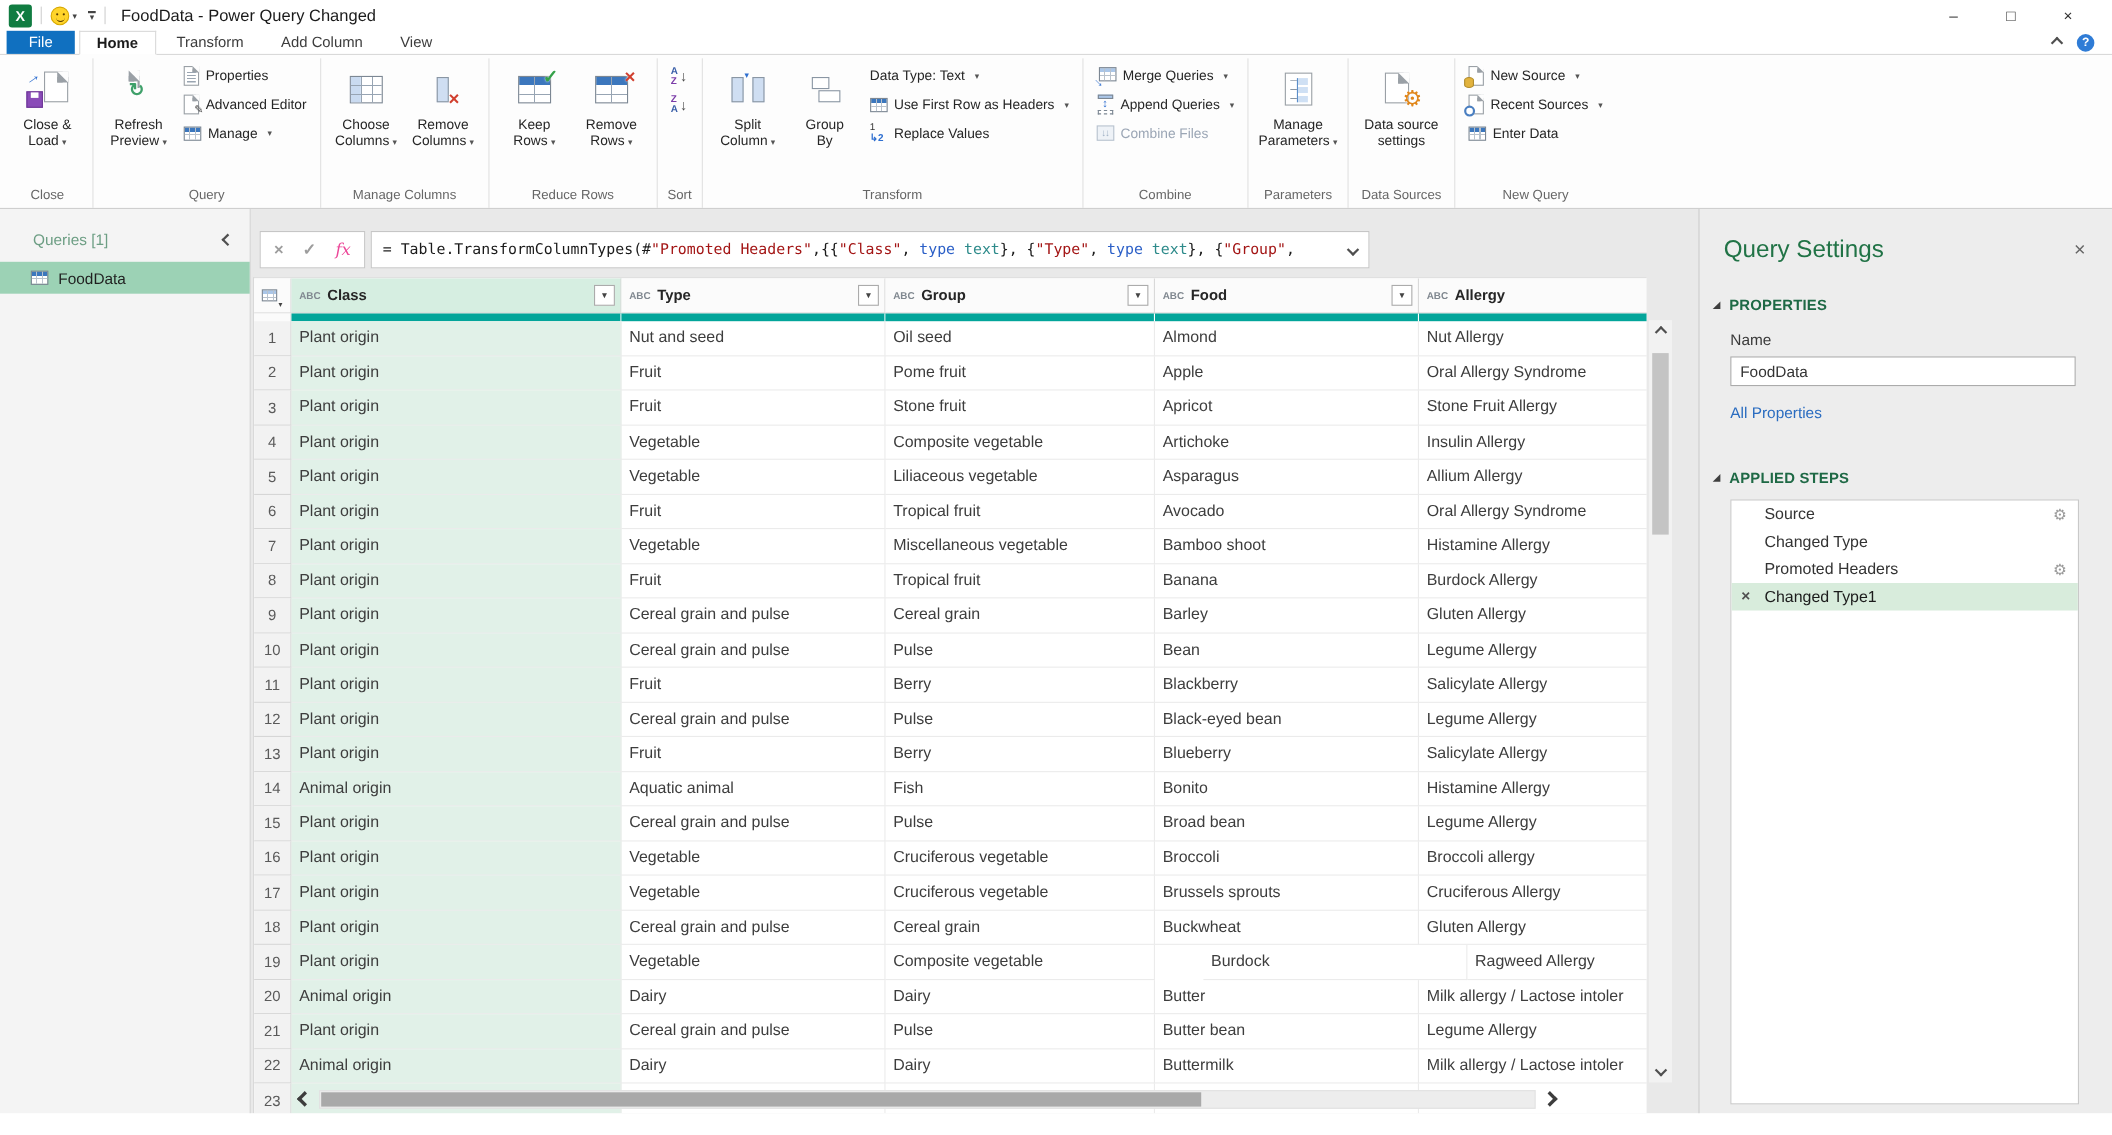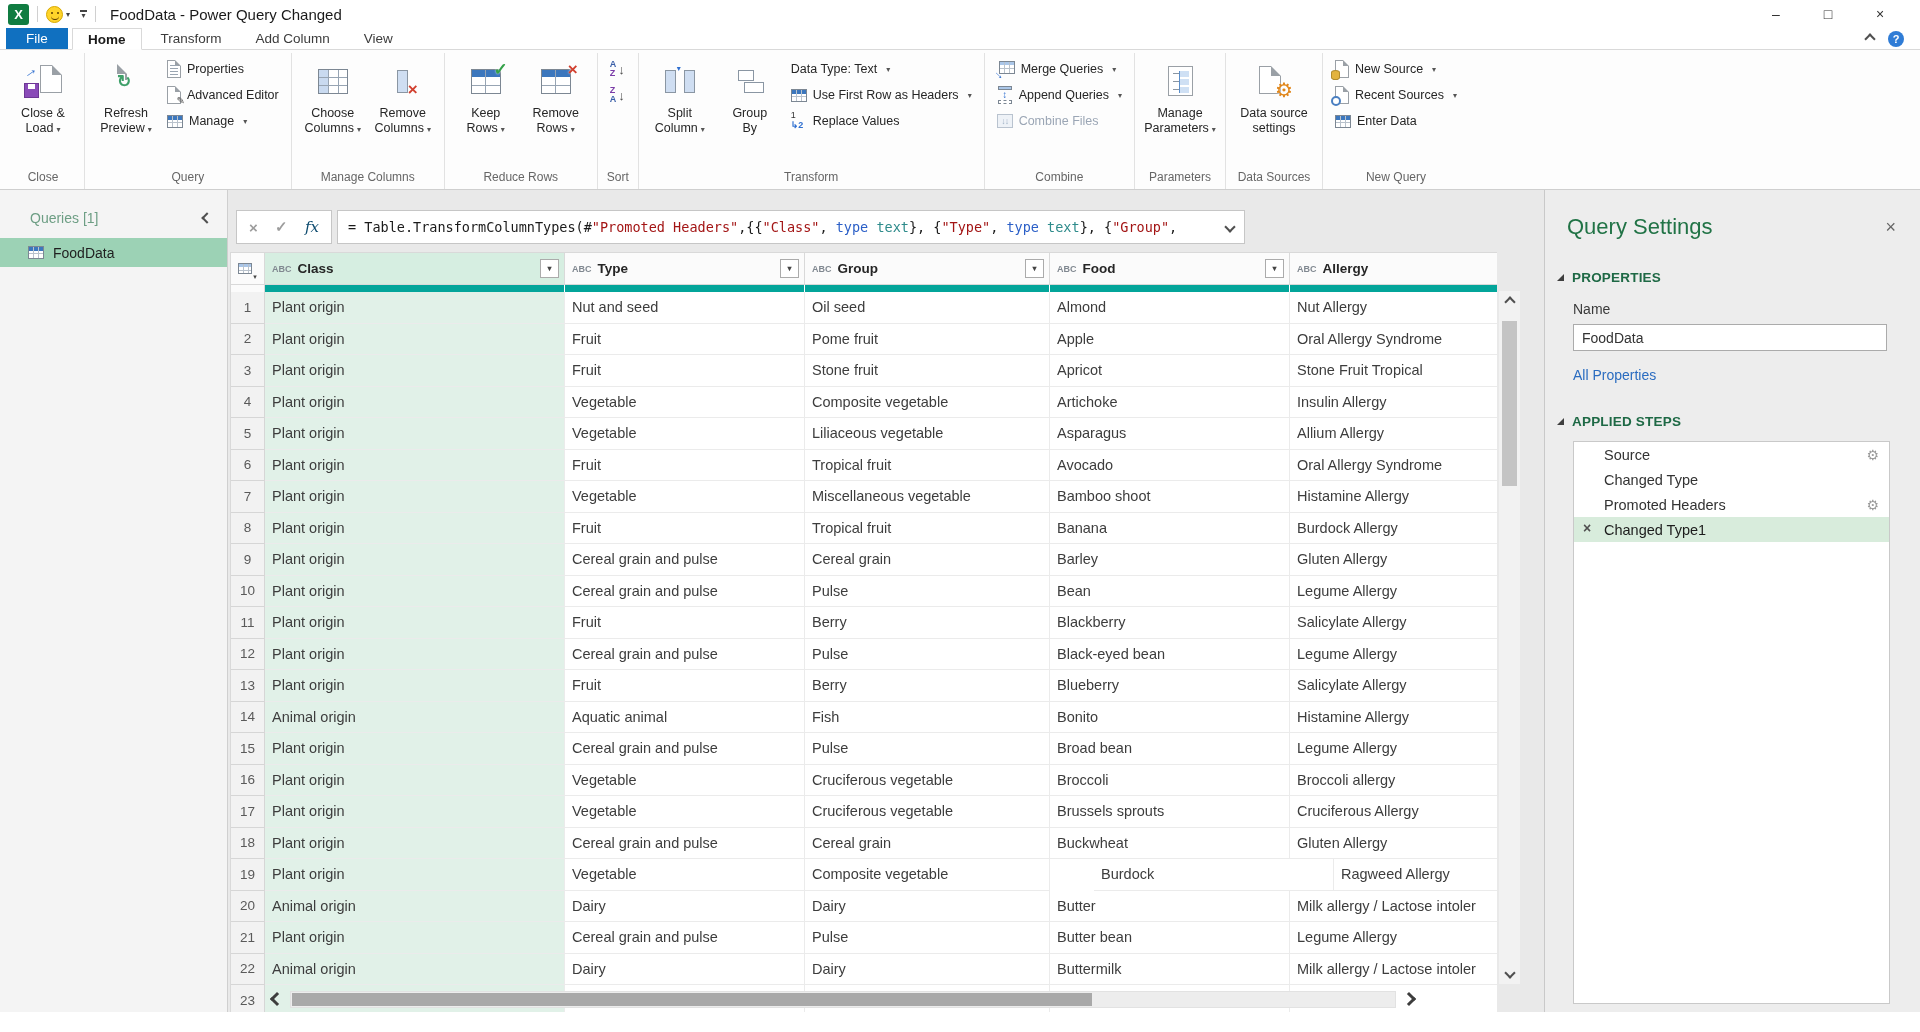--- a/index.html
+++ b/index.html
@@ -140,21 +140,21 @@
   .qp-item { margin-top:12px; height:29px; display:flex; align-items:center; padding-left:28px; gap:9px;
     font-size:14px; color:#1f1f1f; }
   .qp-item.selected { background:#9cd2b5; }
 
   .center { flex:1; position:relative; background:#e9e9e9; overflow:hidden; }
   .formula-row { position:absolute; top:20px; left:8px; height:34px; display:flex; gap:5px; }
   .fxbox { width:96px; height:34px; background:#fff; border:1px solid #c6c6c6; display:flex; align-items:center;
     justify-content:space-between; padding:0 12px; }
   .fx-x { color:#9d9d9d; font-size:15px; font-weight:bold; }
   .fx-check { color:#9d9d9d; font-size:15px; font-weight:bold; }
-  .fx-fx { font-family:"DejaVu Serif", serif; font-style:italic; font-size:15px; color:#0c4a6e; }
+  .fx-fx { font-family:"DejaVu Serif", serif; font-style:italic; font-size:15px; color:#ec4899; }
   .formula-input { width:908px; height:34px; background:#fff; border:1px solid #c6c6c6; display:flex; align-items:center;
     padding:0 28px 0 10px; position:relative; font-family:"DejaVu Sans Mono", monospace; font-size:13.5px;
     white-space:pre; overflow:hidden; }
   .formula-expand { position:absolute; right:10px; top:12px; }
   .c-plain { color:#1a1a1a; } .c-string { color:#a31515; } .c-keyword { color:#2b5fc7; } .c-typename { color:#2e8b8b; }
 
   .grid { position:absolute; top:62px; left:2px; width:1267px; bottom:0; background:#fff; overflow:hidden;
     border-top:1px solid #d9d9d9; border-left:1px solid #d9d9d9; }
   .g-header { display:flex; height:32px; }
   .g-corner { width:34px; flex:none; background:#fbfbfb; border-right:1px solid #d9d9d9; border-bottom:1px solid #d9d9d9;
@@ -184,21 +184,21 @@
   .hs-thumb { position:absolute; left:1px; top:1px; height:13px; width:800px; background:#a9a9a9; }
 
   
   .settings-panel { width:376px; flex:none; background:#ededed; border-left:1px solid #c9c9c9; position:relative;
     display:flex; flex-direction:column; }
   .qs-titlerow { display:flex; align-items:center; margin:24px 24px 0 22px; }
   .qs-title { font-size:22px; color:#217346; font-weight:normal; }
   .qs-close { margin-left:auto; color:#666; font-size:18px; }
   .qs-section { margin:30px 0 0 12px; display:flex; align-items:center; gap:8px; color:#1e6945;
     font-weight:bold; font-size:13.5px; letter-spacing:.2px; }
-  .qs-section.second { margin-top:31px; }
+  .qs-section.second { margin-top:44px; }
   .expander { width:0; height:0; border-bottom:7px solid #3e3e3e; border-left:7px solid transparent; }
   .qs-name-label { margin:16px 0 7px 28px; color:#3a3a3a; font-size:14px; }
   .qs-input { margin-left:28px; width:314px; height:27px; border:1px solid #ababab; background:#fff;
     font-family:"Liberation Sans", sans-serif; font-size:14px; color:#333; padding:0 8px; outline:none; }
   .qs-link { margin:16px 0 0 28px; color:#2a6cc0; font-size:14px; }
   .steps-box { flex:1; margin:12px 30px 8px 28px; background:#fff; border:1px solid #c9c9c9; overflow:hidden; }
   .step { height:25px; display:flex; align-items:center; padding-left:30px; position:relative; color:#333;
     font-size:14.5px; }
   .step.selected { background:#d8ecdc; color:#1c1c1c; }
   .step .del { position:absolute; left:9px; top:3px; color:#4f4f4f; font-weight:bold; font-size:14px; }
@@ -580,21 +580,21 @@
             <div class="g-cell" style="width: 245px;">Pome fruit</div>
             <div class="g-cell" style="width: 240px;">Apple</div>
             <div class="g-cell" style="width: 208px;">Oral Allergy Syndrome</div>
           </div>
           <div class="g-row">
             <div class="g-num">3</div>
             <div class="g-cell selcol" style="width: 300px;">Plant origin</div>
             <div class="g-cell" style="width: 240px;">Fruit</div>
             <div class="g-cell" style="width: 245px;">Stone fruit</div>
             <div class="g-cell" style="width: 240px;">Apricot</div>
-            <div class="g-cell" style="width: 208px;">Stone Fruit Tropical</div>
+            <div class="g-cell" style="width: 208px;">Stone Fruit Allergy</div>
           </div>
           <div class="g-row">
             <div class="g-num">4</div>
             <div class="g-cell selcol" style="width: 300px;">Plant origin</div>
             <div class="g-cell" style="width: 240px;">Vegetable</div>
             <div class="g-cell" style="width: 245px;">Composite vegetable</div>
             <div class="g-cell" style="width: 240px;">Artichoke</div>
             <div class="g-cell" style="width: 208px;">Insulin Allergy</div>
           </div>
           <div class="g-row">

